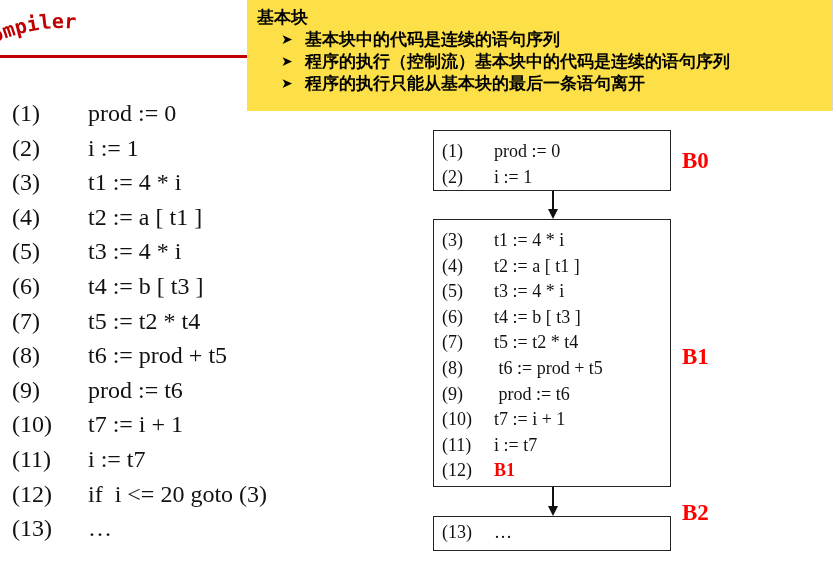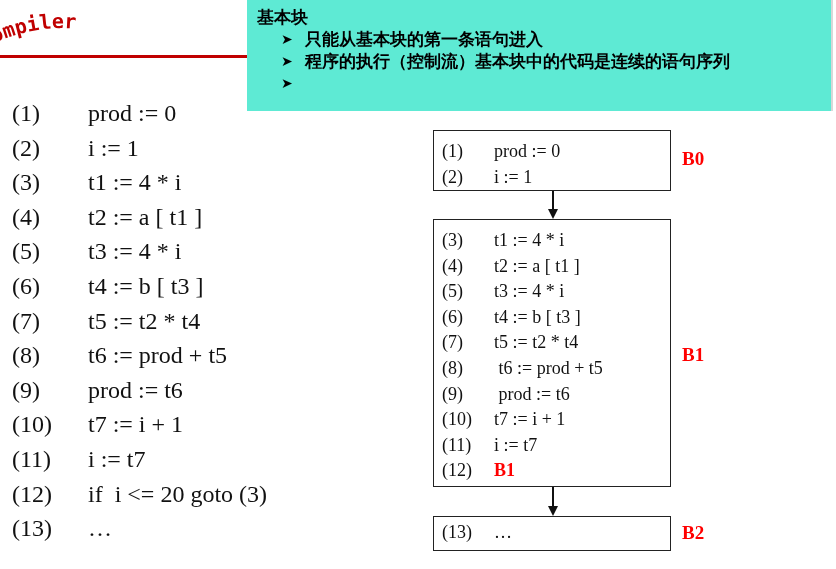--- a/index.html
+++ b/index.html
@@ -11,21 +11,21 @@
       position: absolute; left: -8px; top: 4px; width: 150px; height: 50px;
     }
     .logo svg { width: 150px; height: 50px; }
     .header-rule {
       position: absolute; left: 0; top: 55px; width: 247px; height: 3px; background: #c00000;
     }
 
     
     .callout {
       position: absolute; left: 247px; top: 0; width: 586px; height: 111px;
-      background: #5eead4; border-right: 2px solid #d8d8d8;
+      background: #fde047; border-right: 2px solid #d8d8d8;
       padding: 6px 0 0 10px;
       font-family: "DejaVu Sans", sans-serif; font-weight: bold; color: #000;
     }
     .callout-title { font-size: 17px; line-height: 22px; }
     .callout-list { list-style: none; margin-left: 24px; }
     .callout-item { font-size: 17px; line-height: 22px; white-space: nowrap; display: flex; align-items: center; }
     .bullet-icon { display: inline-block; width: 16px; margin-right: 8px; font-size: 14px; }
 
     
     .listing { position: absolute; left: 12px; top: 96px; }
@@ -36,21 +36,21 @@
     
     .block {
       position: absolute; left: 433px; width: 238px;
       border: 1.5px solid #222; background: #fff;
       padding: 8px 0 0 8px;
     }
     .block-line { height: 25.6px; display: flex; font-size: 18px; line-height: 25.6px; }
     .block-num { width: 52px; }
     .block-stmt { white-space: pre; }
     .block-label {
-      position: absolute; left: 682px; font-weight: bold; font-size: 19px; color: #ff0000;
+      position: absolute; left: 682px; font-weight: bold; font-size: 23px; color: #ff0000;
     }
     .inline-label { color: #ff0000; font-weight: bold; }
     .arrow {
       position: absolute; left: 552px; width: 2px; background: #111;
     }
     .arrow::after {
       content: ""; position: absolute; left: -4px; bottom: -2px;
       border-left: 5px solid transparent; border-right: 5px solid transparent;
       border-top: 10px solid #111;
     }
@@ -68,28 +68,29 @@
     </text>
   </svg>
 </div>
 <div class="header-rule"></div>
 
 <div class="callout">
   <div class="callout-title">基本块</div>
   <ul class="callout-list">
     <li class="callout-item">
       <span class="bullet-icon">➤</span>
-      <span>只能从基本块的第一条语句进入</span>
+      <span>基本块中的代码是连续的语句序列</span>
     </li>
     <li class="callout-item">
       <span class="bullet-icon">➤</span>
       <span>程序的执行（控制流）基本块中的代码是连续的语句序列</span>
     </li>
     <li class="callout-item">
       <span class="bullet-icon">➤</span>
+      <span>程序的执行只能从基本块的最后一条语句离开</span>
     </li>
   </ul>
 </div>
 
 <div class="listing">
   <div class="code-line">
       <span class="code-num">(1)</span>
       <span class="code-stmt">prod := 0</span>
     </div>
   <div class="code-line">
@@ -201,13 +202,13 @@
 <div class="block-label" style="top:344px;">B1</div>
 
 <div class="arrow" style="top:487px; height:27px;"></div>
 
 <div class="block" style="top:516px; height:35px; padding-top:3px;">
   <div class="block-line">
       <span class="block-num">(13)</span>
       <span class="block-stmt">…</span>
     </div>
 </div>
-<div class="block-label" style="top:522px;font-family:Liberation Serif, serif;">B2</div>
+<div class="block-label" style="top:500px;font-family:Liberation Serif, serif;">B2</div>
 
 </body></html>

